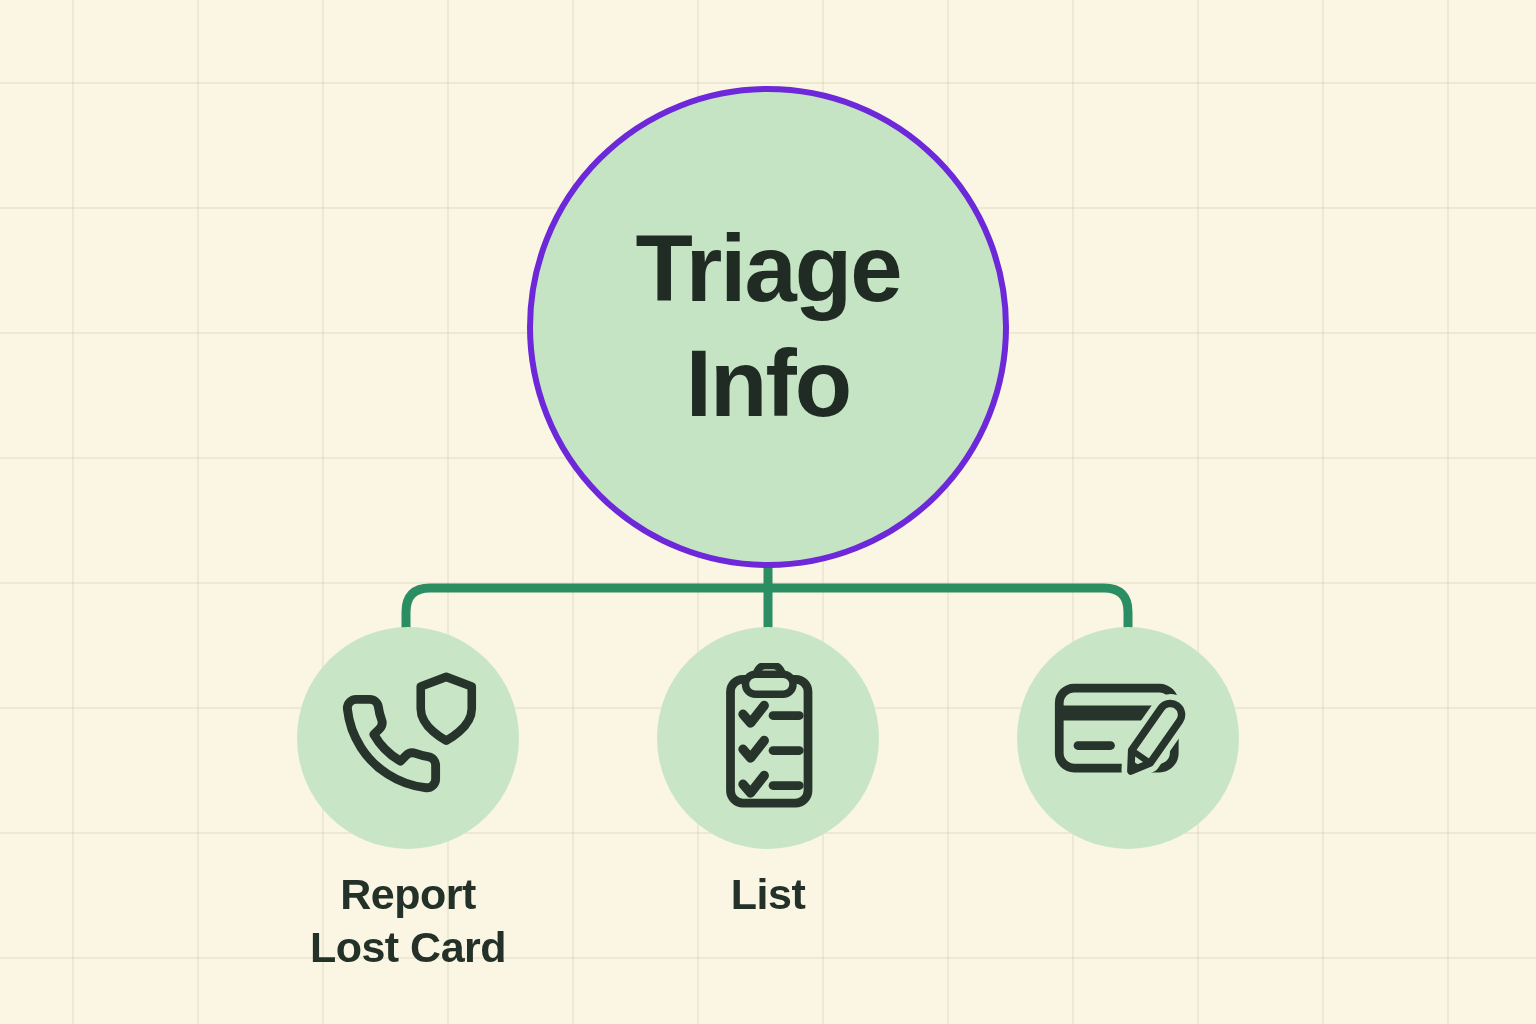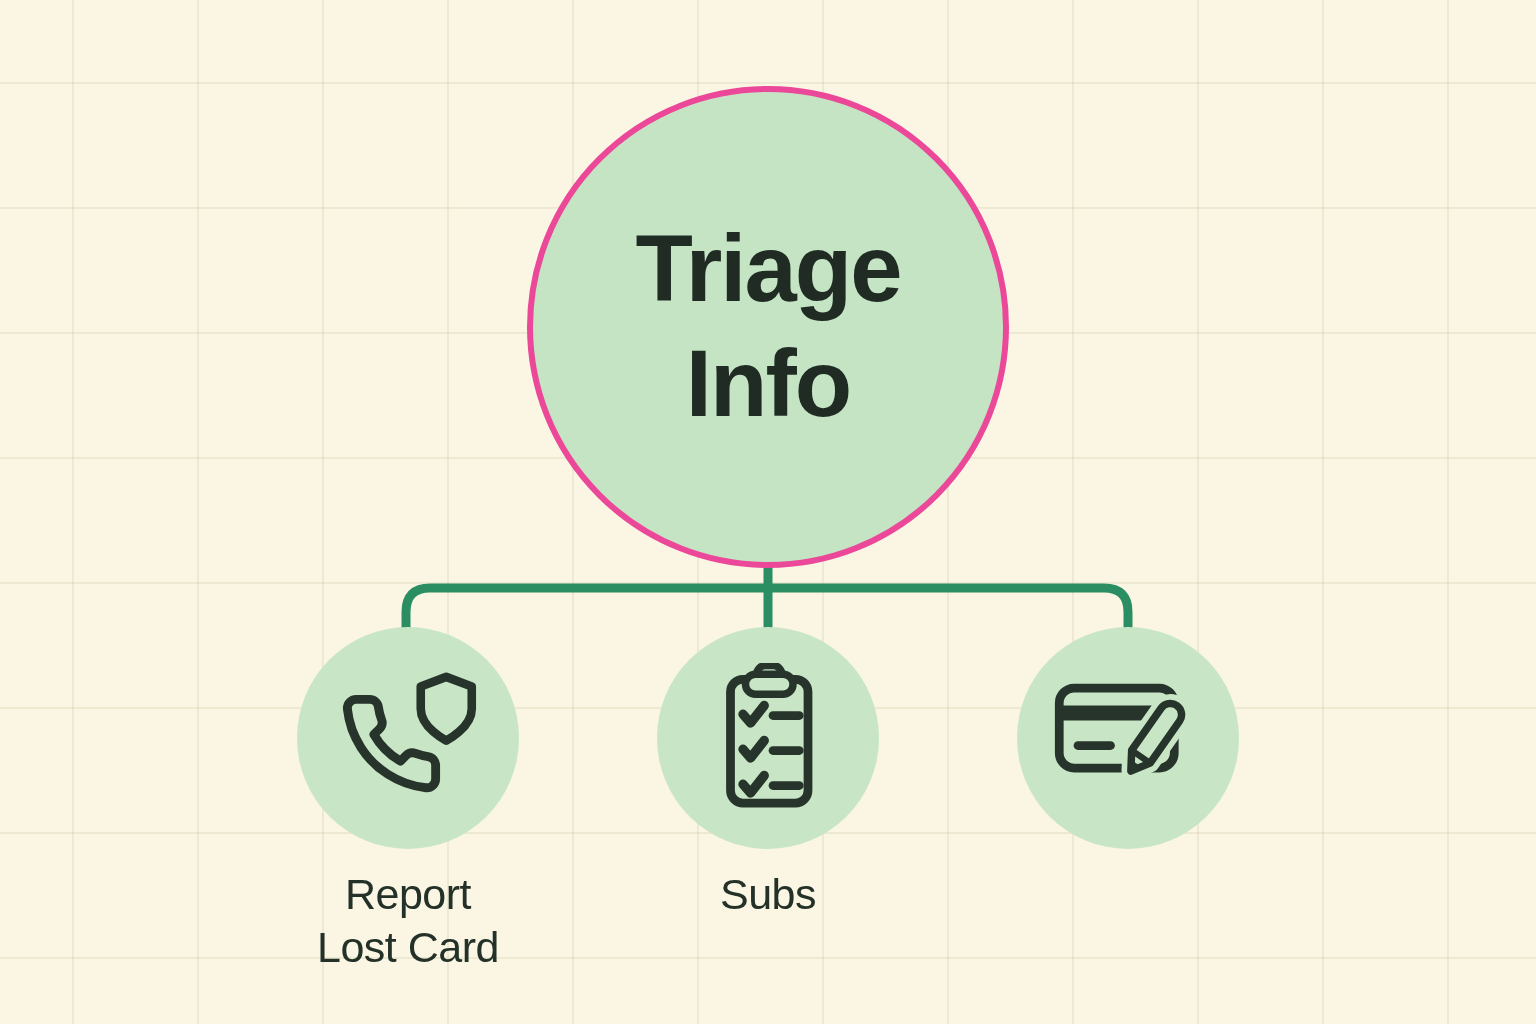--- a/index.html
+++ b/index.html
@@ -17,21 +17,21 @@
   }
   .canvas { position: absolute; inset: 0; }
 
   
   .root-circle {
     position: absolute;
     left: 527px; top: 86px;
     width: 482px; height: 482px;
     border-radius: 50%;
     background: #C5E4C4;
-    border: 6px solid #ec4899;
+    border: 6px solid #6d28d9;
     display: flex; flex-direction: column;
     align-items: center; justify-content: center;
     text-align: center;
     gap: 14px;
   }
   .root-line {
     font-size: 94px;
     font-weight: 700;
     letter-spacing: -2px;
     line-height: 1.07;
@@ -55,21 +55,21 @@
   .node-circle.n2 { left: 1017px; }
   .node-icon { width: 150px; height: 150px; display: block; }
 
   
   .node-label {
     position: absolute;
     top: 868px;
     width: 380px;
     text-align: center;
     font-size: 43px;
-    font-weight: 400;
+    font-weight: 700;
     letter-spacing: -0.5px;
     line-height: 1.23;
     color: #243128;
   }
   .node-label.l0 { left: 218px; }
   .node-label.l1 { left: 578px; }
   .node-label.l2 { left: 938px; }
 </style>
 </head>
 <body>
@@ -129,16 +129,16 @@
         <path d="M -3.5 56.5 L 0 64 L 3.5 56.5 Z" fill="#27342B"></path>
       </g>
     </svg>
   </div>
 
   <div class="node-label l0">
     <div>Report</div>
     <div>Lost Card</div>
   </div>
   <div class="node-label l1">
-    <div>Subs</div>
+    <div>List</div>
   </div>
 
 </div>
 
 </body></html>

